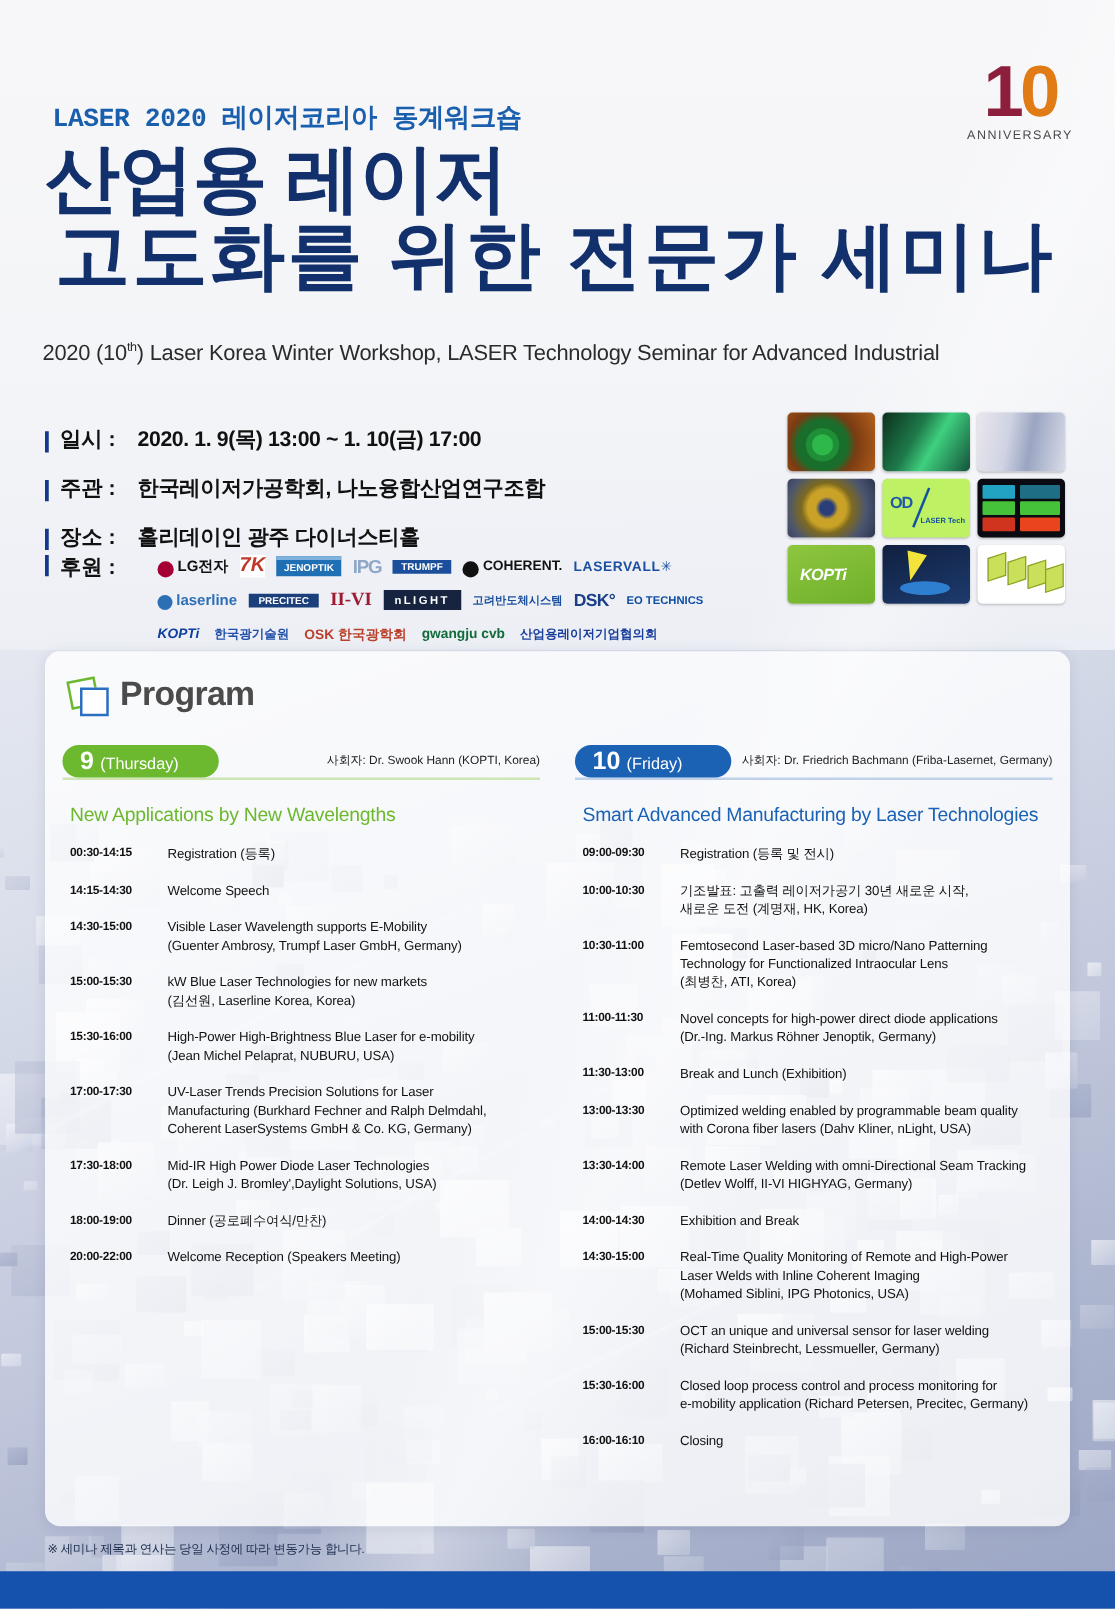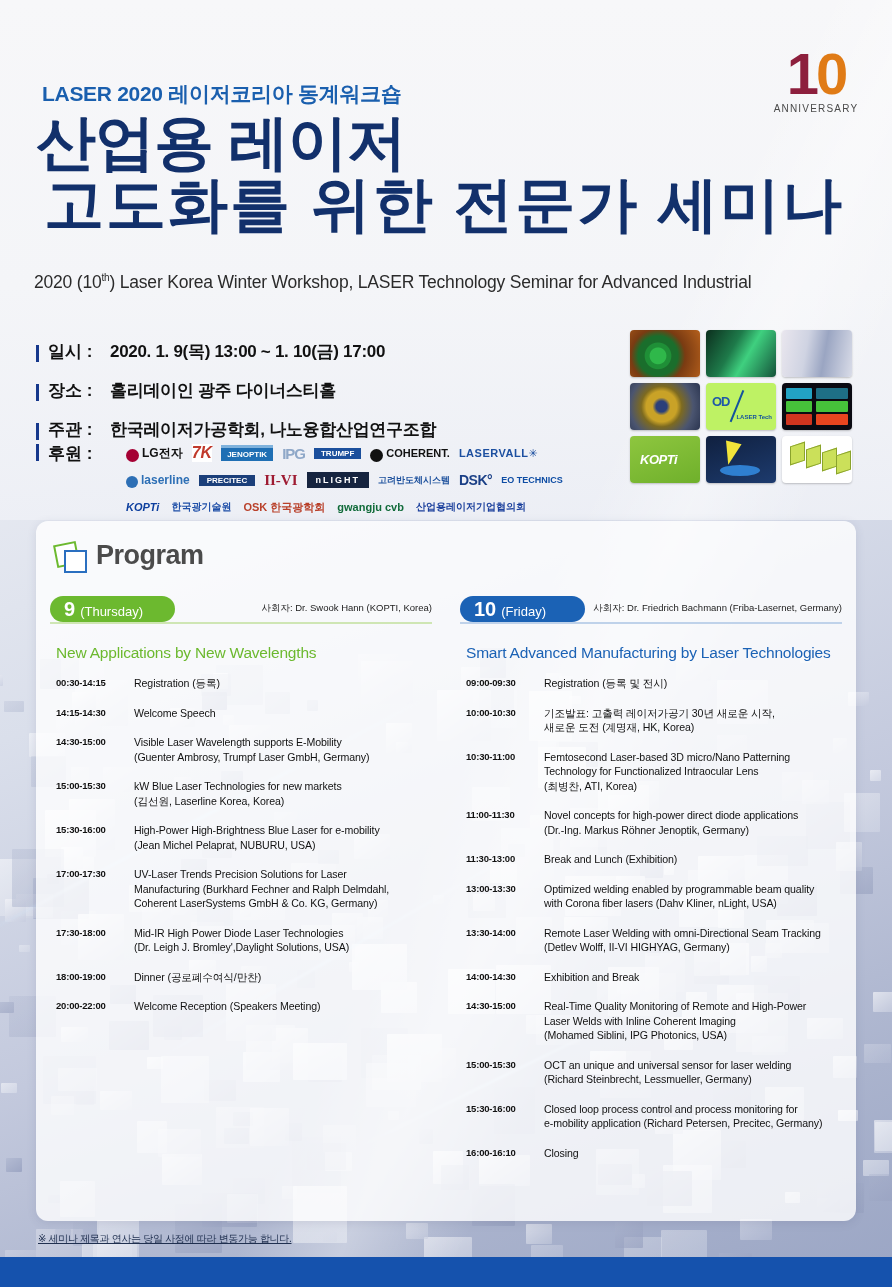--- a/index.html
+++ b/index.html
@@ -25,21 +25,21 @@
     position:absolute;left:0;top:0;width:100%;height:520px;
     background:linear-gradient(180deg,#f7f7f9 0%,#f4f5f8 55%,rgba(238,240,246,.9) 100%);
   }
   .bg-diag{position:absolute;inset:0;
     background:linear-gradient(115deg,rgba(255,255,255,0) 55%,rgba(255,255,255,.35) 62%,rgba(255,255,255,0) 70%);}
 
   .bottom-bar{position:absolute;left:0;bottom:0;width:100%;height:30px;background:#1552ad;}
 
   
   .header{position:absolute;left:0;top:0;width:892px;height:520px;}
-  .kicker{position:absolute;left:42px;top:80px;font-size:21px;font-weight:bold;color:#1a5fae;letter-spacing:-.3px;}
+  .kicker{position:absolute;left:42px;top:80px;font-size:21px;font-weight:bold;color:#1a5fae;letter-spacing:-.3px;font-family:Liberation Mono, monospace;}
   .big-title{position:absolute;left:36px;top:112px;width:830px;color:#12306b;font-weight:bold;
              font-size:60px;line-height:62px;letter-spacing:-1px;}
   .big-title .l2{display:block;padding-left:8px;letter-spacing:2px;}
   .subtitle{position:absolute;left:34px;top:272px;width:830px;font-size:17.5px;color:#2b2b2b;letter-spacing:-.2px;}
   .subtitle sup{font-size:10px;vertical-align:super;}
 
   
   .anniv{position:absolute;right:28px;top:46px;width:96px;text-align:center;}
   .anniv .num{font-size:58px;font-weight:bold;line-height:56px;letter-spacing:-3px;}
   .anniv .n1{color:#8d1f3d;}
@@ -133,21 +133,21 @@
 
   .session{font-size:15.5px;margin:20px 0 14px 6px;letter-spacing:-.2px;}
   .session.green{color:#6cb92f;}
   .session.blue{color:#1b62b5;}
 
   .items{margin-left:6px;}
   .item{display:flex;margin-bottom:15px;}
   .time{width:78px;flex:0 0 78px;font-size:9.5px;color:#111;font-weight:bold;padding-top:1px;letter-spacing:-.2px;}
   .desc{flex:1;font-size:10.6px;color:#111;line-height:14.5px;letter-spacing:-.1px;}
 
-  .footnote{position:absolute;left:38px;top:1232px;font-size:10px;color:#203050;letter-spacing:-.3px;text-decoration:underline;}
+  .footnote{position:absolute;left:38px;top:1232px;font-size:10px;color:#203050;letter-spacing:-.3px;}
 </style>
 </head>
 <body>
 
 <div class="bg-base"></div>
 <div class="bg-cubes" id="cubes">
     <div class="cube l" style="width: 48.5176px; height: 35.2441px; left: 372.227px; top: 407.96px; opacity: 0.53;"></div>
     <div class="cube" style="width: 25.1232px; height: 19.0846px; left: 170.027px; top: 60.7248px; opacity: 0.67;"></div>
     <div class="cube d" style="width: 47.6763px; height: 40.229px; left: 215.653px; top: 17.8504px; opacity: 0.3;"></div>
     <div class="cube l" style="width: 53.2252px; height: 38.4615px; left: 678.551px; top: 241.324px; opacity: 0.67;"></div>
@@ -433,27 +433,27 @@
   </div>
 
   <div class="info">
     <div class="info-row">
       <span class="bar"></span>
       <span class="info-label">일시 :</span>
       <span class="info-val big">2020. 1. 9(목) 13:00 ~ 1. 10(금) 17:00</span>
     </div>
     <div class="info-row">
       <span class="bar"></span>
+      <span class="info-label">주관 :</span>
+      <span class="info-val">한국레이저가공학회, 나노융합산업연구조합</span>
+    </div>
+    <div class="info-row">
+      <span class="bar"></span>
       <span class="info-label">장소 :</span>
       <span class="info-val">홀리데이인 광주 다이너스티홀</span>
-    </div>
-    <div class="info-row">
-      <span class="bar"></span>
-      <span class="info-label">주관 :</span>
-      <span class="info-val">한국레이저가공학회, 나노융합산업연구조합</span>
     </div>
   </div>
 
   <div class="sponsors">
     <div class="sp-head">
       <div style="display:flex;align-items:baseline;font-size:17px;font-weight:bold;color:#111;min-width:86px;">
         <span class="bar"></span>
         <span>후원 :</span>
       </div>
       <div class="sp-grid">

